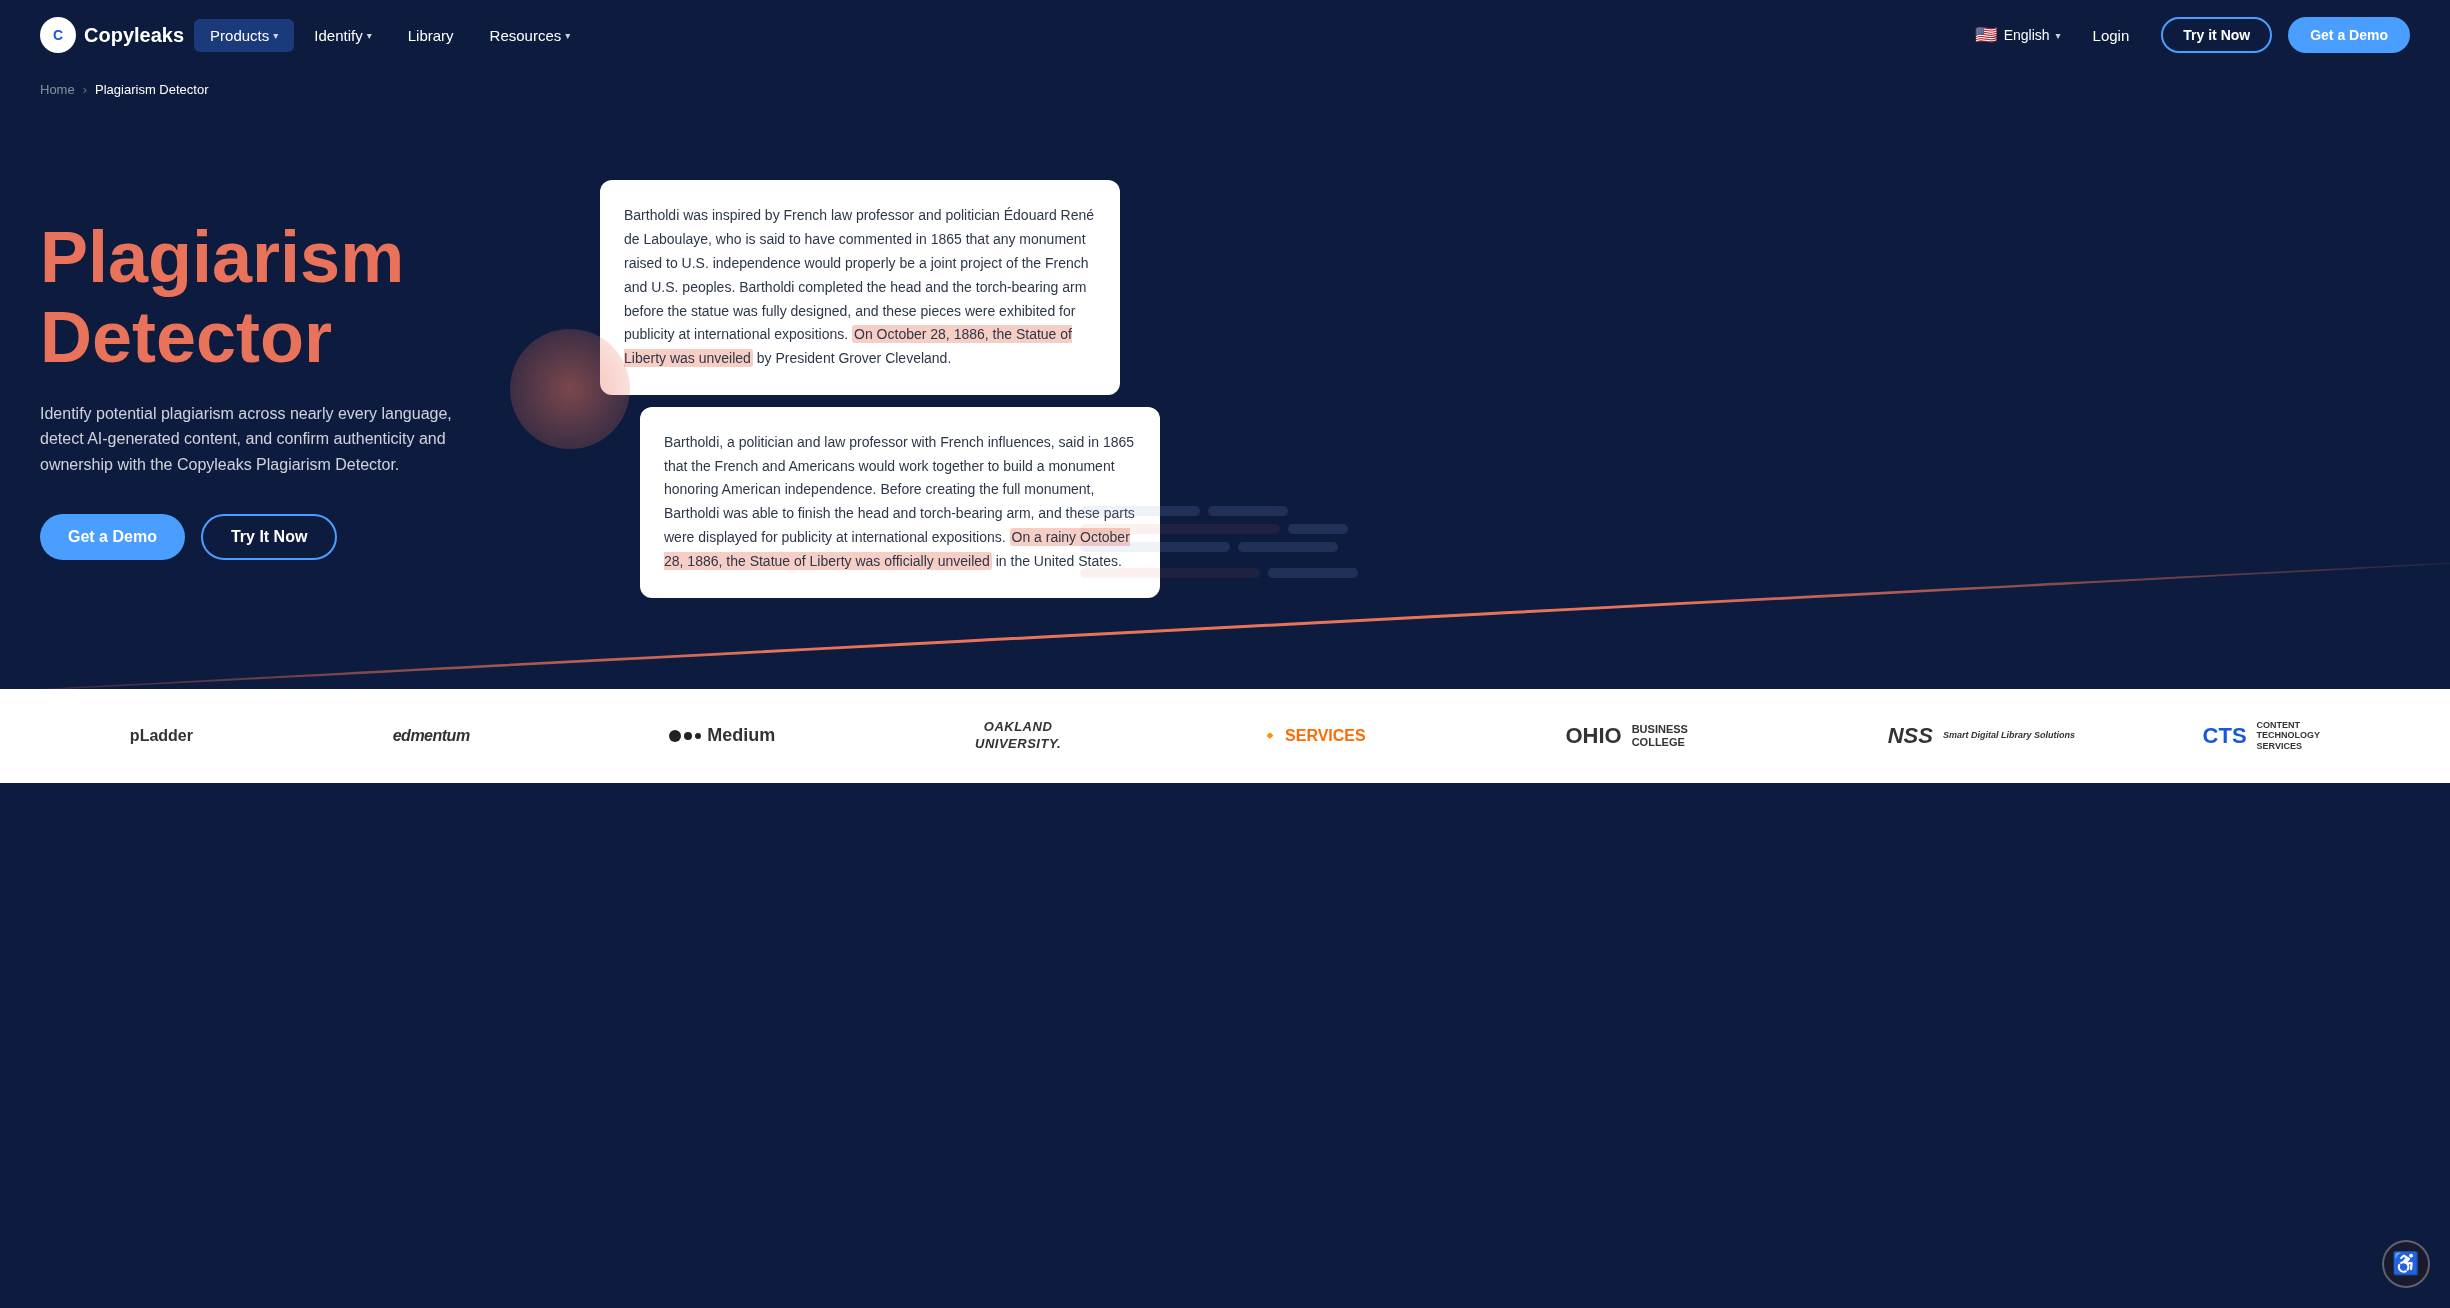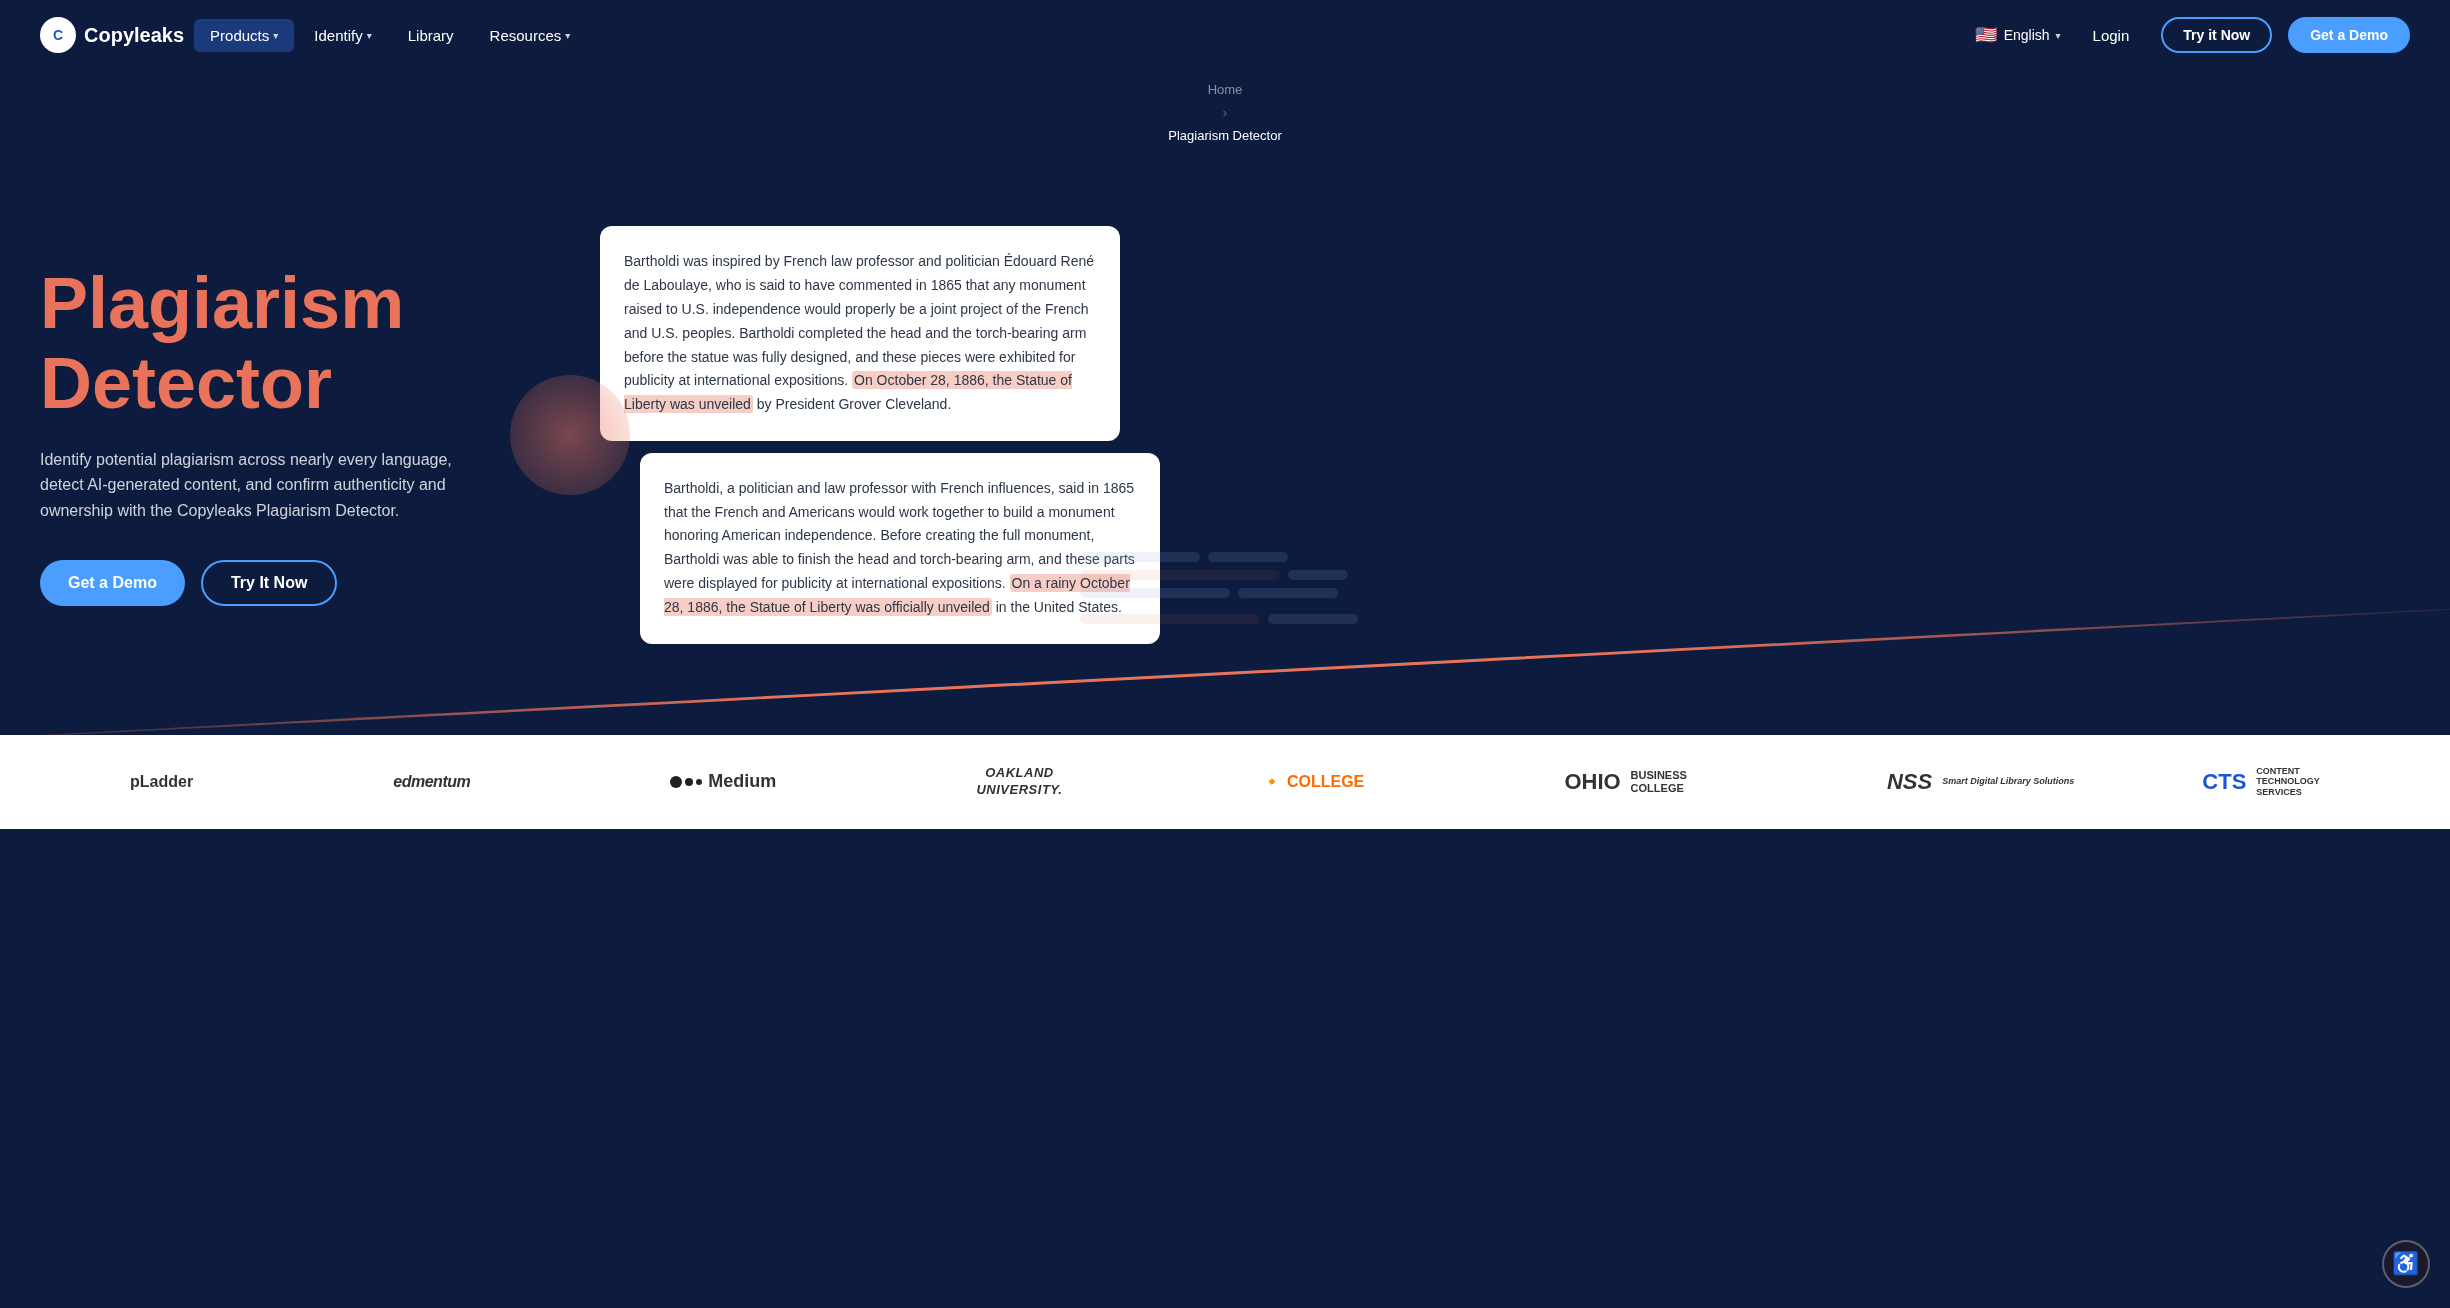--- a/index.html
+++ b/index.html
@@ -96,21 +96,20 @@
 
     
     .breadcrumb {
       padding: 12px 40px;
       display: flex;
       align-items: center;
       gap: 8px;
       font-size: 13px;
       color: rgba(255,255,255,0.7);
       background: #0d1b3e;
-      flex-direction: column;
     }
     .breadcrumb-sep { opacity: 0.5; }
     .breadcrumb-current { color: white; }
 
     
     .hero {
       background: #0d1b3e;
       min-height: 580px;
       display: flex;
       align-items: center;
@@ -395,21 +394,21 @@
       <div class="medium-dot"></div>
       <div class="medium-dot sm" style="margin-top:2px;"></div>
       <div class="medium-dot" style="width:6px;height:6px;margin-top:3px;"></div>
     </div>
     <span style="font-weight:700; font-size:18px;">Medium</span>
   </div>
   <div class="logo-item oakland">
     <div style="text-align:center; font-size:13px; font-weight:700; text-transform:uppercase; letter-spacing:0.5px; line-height:1.3;">OAKLAND<br>UNIVERSITY.</div>
   </div>
   <div class="logo-item semrush">
-    <span style="color:#ff6b00; font-weight:700; font-size:16px;">🔸 COLLEGE</span>
+    <span style="color:#ff6b00; font-weight:700; font-size:16px;">🔸 SERVICES</span>
   </div>
   <div class="logo-item ohio">
     <span style="font-weight:900; font-size:22px; line-height:1;">OHIO</span>
     <div style="font-size:11px; font-weight:600; line-height:1.2; text-transform:uppercase; margin-left:4px;">BUSINESS<br>COLLEGE</div>
   </div>
   <div class="logo-item nss">
     <span style="font-style:italic; font-size:22px; font-weight:700;">NSS</span>
     <span style="font-size:9px; margin-left:4px; line-height:1.2; max-width:60px;">Smart Digital Library Solutions</span>
   </div>
   <div class="logo-item cts">

